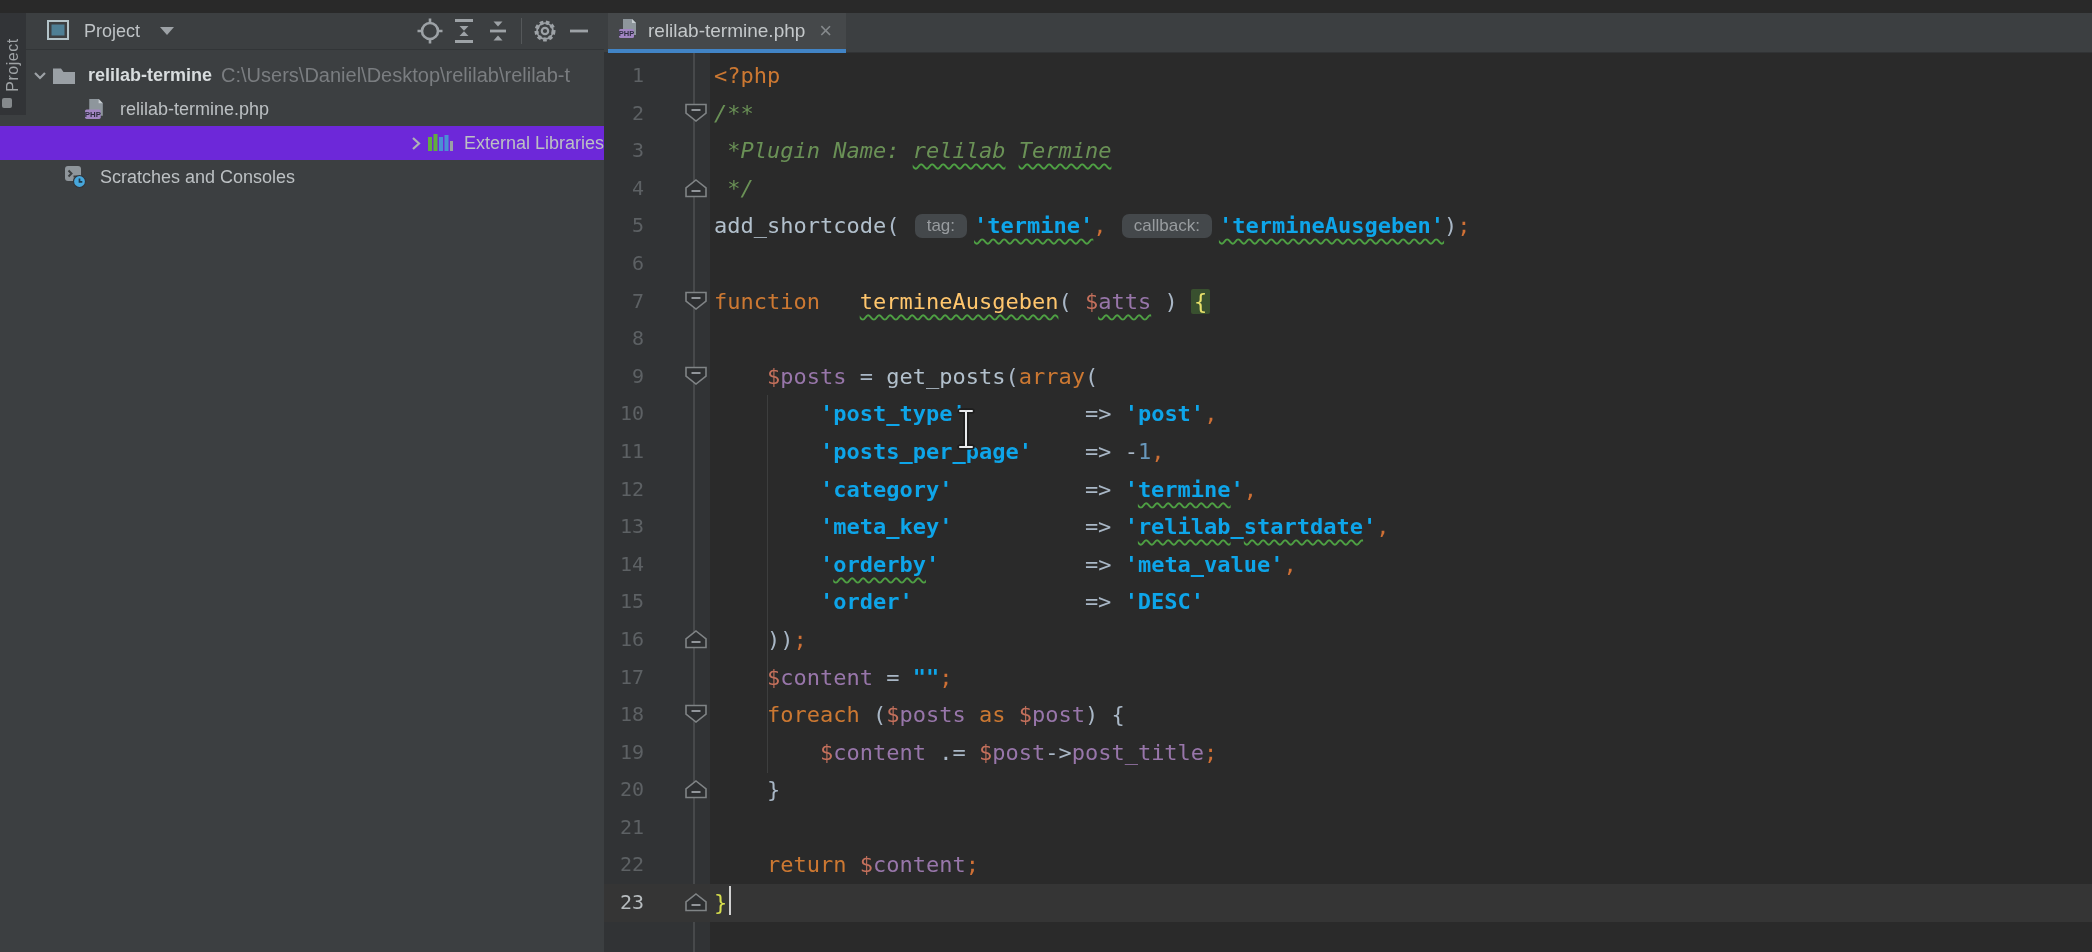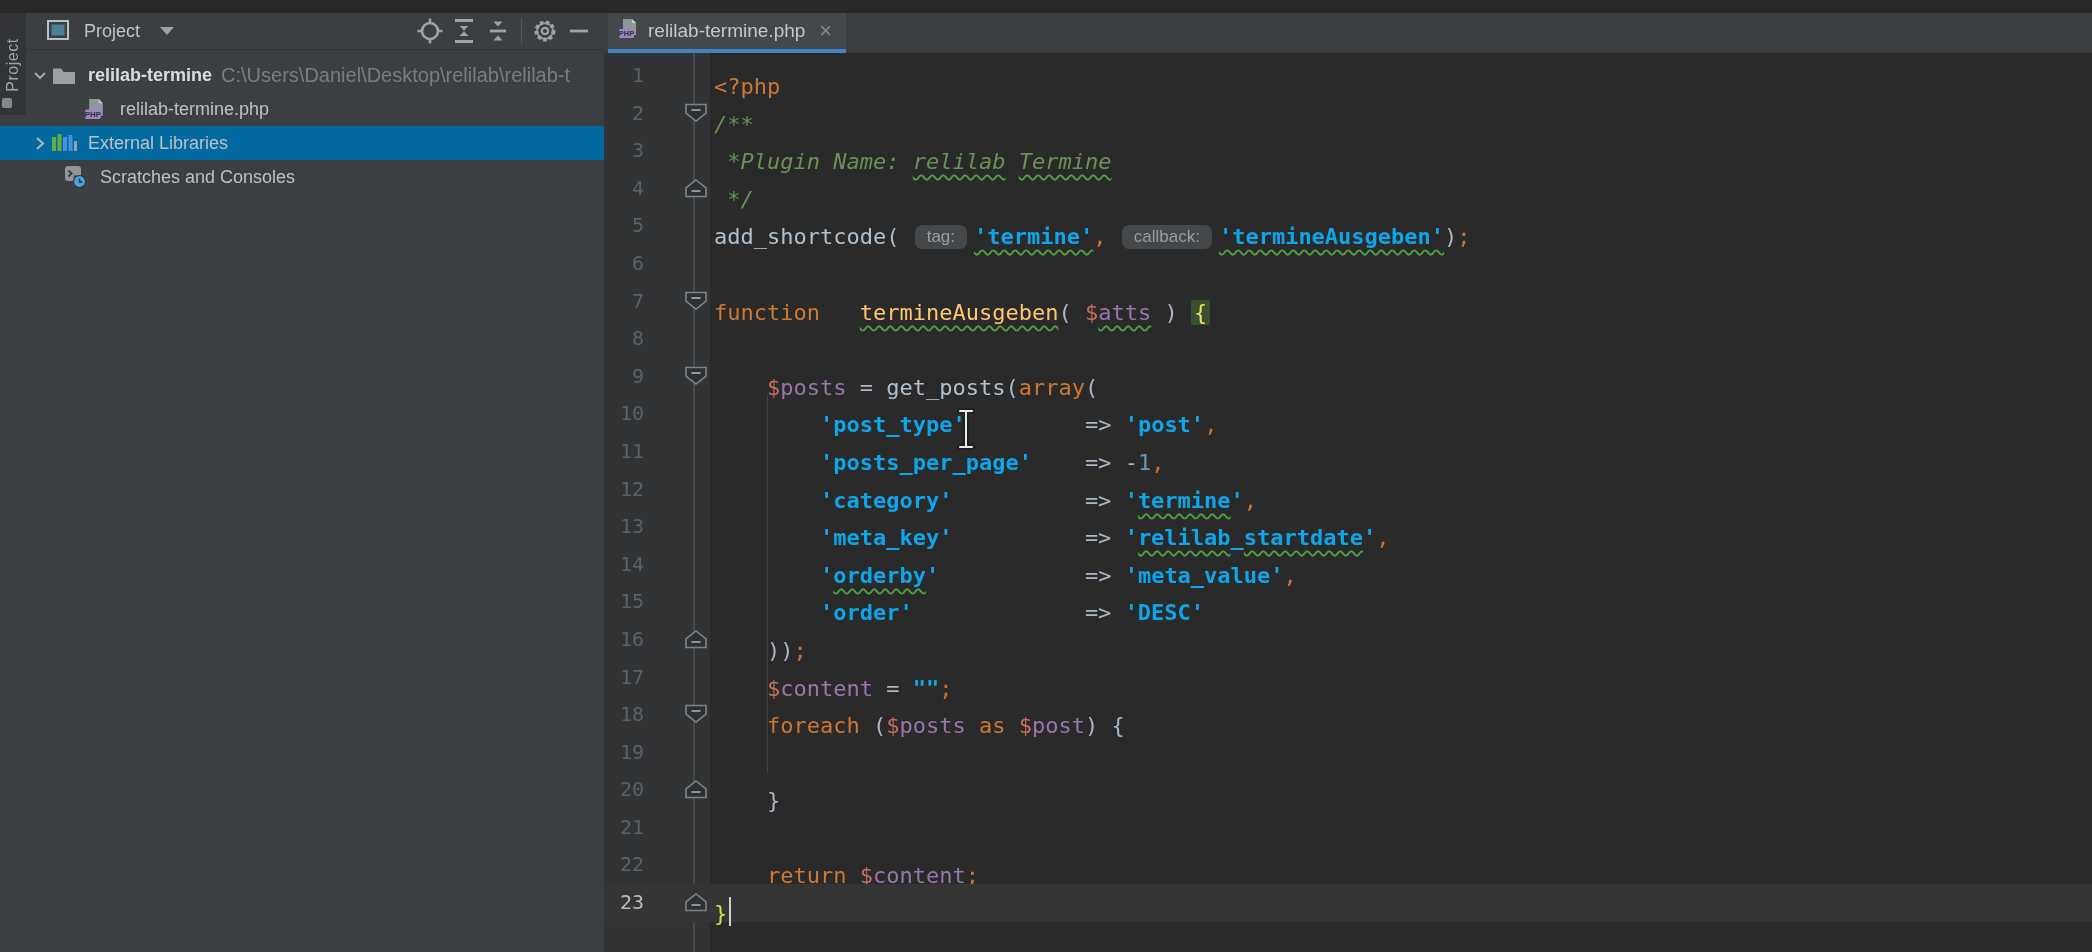--- a/index.html
+++ b/index.html
@@ -11,21 +11,21 @@
   #project-panel{position:absolute;left:0;top:13px;width:604px;height:939px;background:#3c3f41;}
   #panel-header{position:absolute;left:0;top:0;width:604px;height:37px;display:flex;align-items:center;
     padding-left:42px;box-sizing:border-box;border-bottom:1px solid #323537;}
   #panel-title{color:#bfc3c6;font-size:18px;margin:0 10px 0 8px;}
   .hicon{display:inline-flex;align-items:center;justify-content:center;width:34px;height:30px;}
   #header-spacer{flex:1;}
   .hdr-divider{width:1px;height:26px;background:#55585a;margin:0 6px;}
 
   #project-tree{position:absolute;left:0;top:45px;width:604px;}
   .tree-row{height:34px;display:flex;align-items:center;white-space:nowrap;overflow:hidden;width:604px;box-sizing:border-box;}
-  .tree-row.selected{background:#0369a1;}
+  .tree-row.selected{background:#6d28d9;justify-content:flex-end;}
   .chev-box{width:24px;display:inline-flex;justify-content:center;flex:none;}
   .ticon{width:30px;display:inline-flex;justify-content:flex-start;flex:none;margin-right:6px;}
   .tlabel{color:#bcc0c3;font-size:18px;}
   .tlabel.bold{color:#d8dcde;font-weight:bold;}
   .tpath{color:#7a7d80;font-size:20px;margin-left:9px;}
 
   
   #stripe{position:absolute;left:0;top:13px;width:26px;height:102px;background:#323437;}
   #stripe-project{position:relative;width:26px;height:102px;}
   .vtext{position:absolute;left:13px;top:52px;transform:translate(-50%,-50%) rotate(-90deg);
@@ -45,21 +45,21 @@
   #gutter-line{position:absolute;left:89px;top:0;width:2px;height:899px;background:#47494b;}
   #indent-guide{position:absolute;left:163px;top:342px;width:1px;height:378px;background:#3d3e3e;}
 
   #code-area{position:absolute;left:0;top:0;width:1488px;padding-top:4px;
     font-family:"DejaVu Sans Mono","Liberation Mono",monospace;font-size:22px;}
   .line{position:relative;height:37.6px;}
   .line.cur{background:#353535;}
   .ln{position:absolute;left:0;top:0;width:40px;text-align:right;color:#5d6164;font-size:20px;line-height:37.6px;}
   .line.cur .ln{color:#b7bcbf;}
   .fold{position:absolute;left:80px;top:8px;}
-  .ct{position:absolute;left:110px;top:11px;white-space:pre;line-height:37.6px;color:#a9b7c6;}
+  .ct{position:absolute;left:110px;top:0;white-space:pre;line-height:37.6px;color:#a9b7c6;}
 
   .t-kw{color:#cc7832;}
   .t-doc{color:#6a9156;font-style:italic;}
   .t-str{color:#0ea5e9;font-weight:bold;}
   .t-call{color:#b2c0cc;}
   .t-fnname{color:#ffc66d;}
   .t-def{color:#a9b7c6;}
   .t-sig{color:#c4705c;}
   .t-var{color:#9876aa;}
   .t-num{color:#6897bb;}
@@ -309,20 +309,21 @@
           <div class="line">
             <span class="ln">18</span>
             <span class="fold"><svg width="24" height="20" viewBox="0 0 24 20">
                 <path d="M2 1.5H22V10L12 18 2 10Z" fill="#2d2f31" stroke="#808486" stroke-width="1.6"></path>
                 <path d="M7.5 7h9" stroke="#9da2a6" stroke-width="1.8"></path>
               </svg></span>
             <span class="ct"><span class="t-def">    </span><span class="t-kw">foreach</span><span class="t-def"> (</span><span class="t-sig">$</span><span class="t-var">posts</span><span class="t-def"> </span><span class="t-kw">as</span><span class="t-def"> </span><span class="t-sig">$</span><span class="t-var">post</span><span class="t-def">) {</span></span>
           </div>
           <div class="line">
             <span class="ln">19</span>
+            <span class="ct"><span class="t-def">        </span><span class="t-sig">$</span><span class="t-var">content</span><span class="t-def"> .= </span><span class="t-sig">$</span><span class="t-var">post</span><span class="t-def">-&gt;</span><span class="t-var">post_title</span><span class="t-pun">;</span></span>
           </div>
           <div class="line">
             <span class="ln">20</span>
             <span class="fold"><svg width="24" height="20" viewBox="0 0 24 20">
                 <path d="M12 2l10 8v8.5H2V10Z" fill="#2d2f31" stroke="#808486" stroke-width="1.6"></path>
                 <path d="M7.5 13h9" stroke="#9da2a6" stroke-width="1.8"></path>
               </svg></span>
             <span class="ct"><span class="t-def">    }</span></span>
           </div>
           <div class="line">

